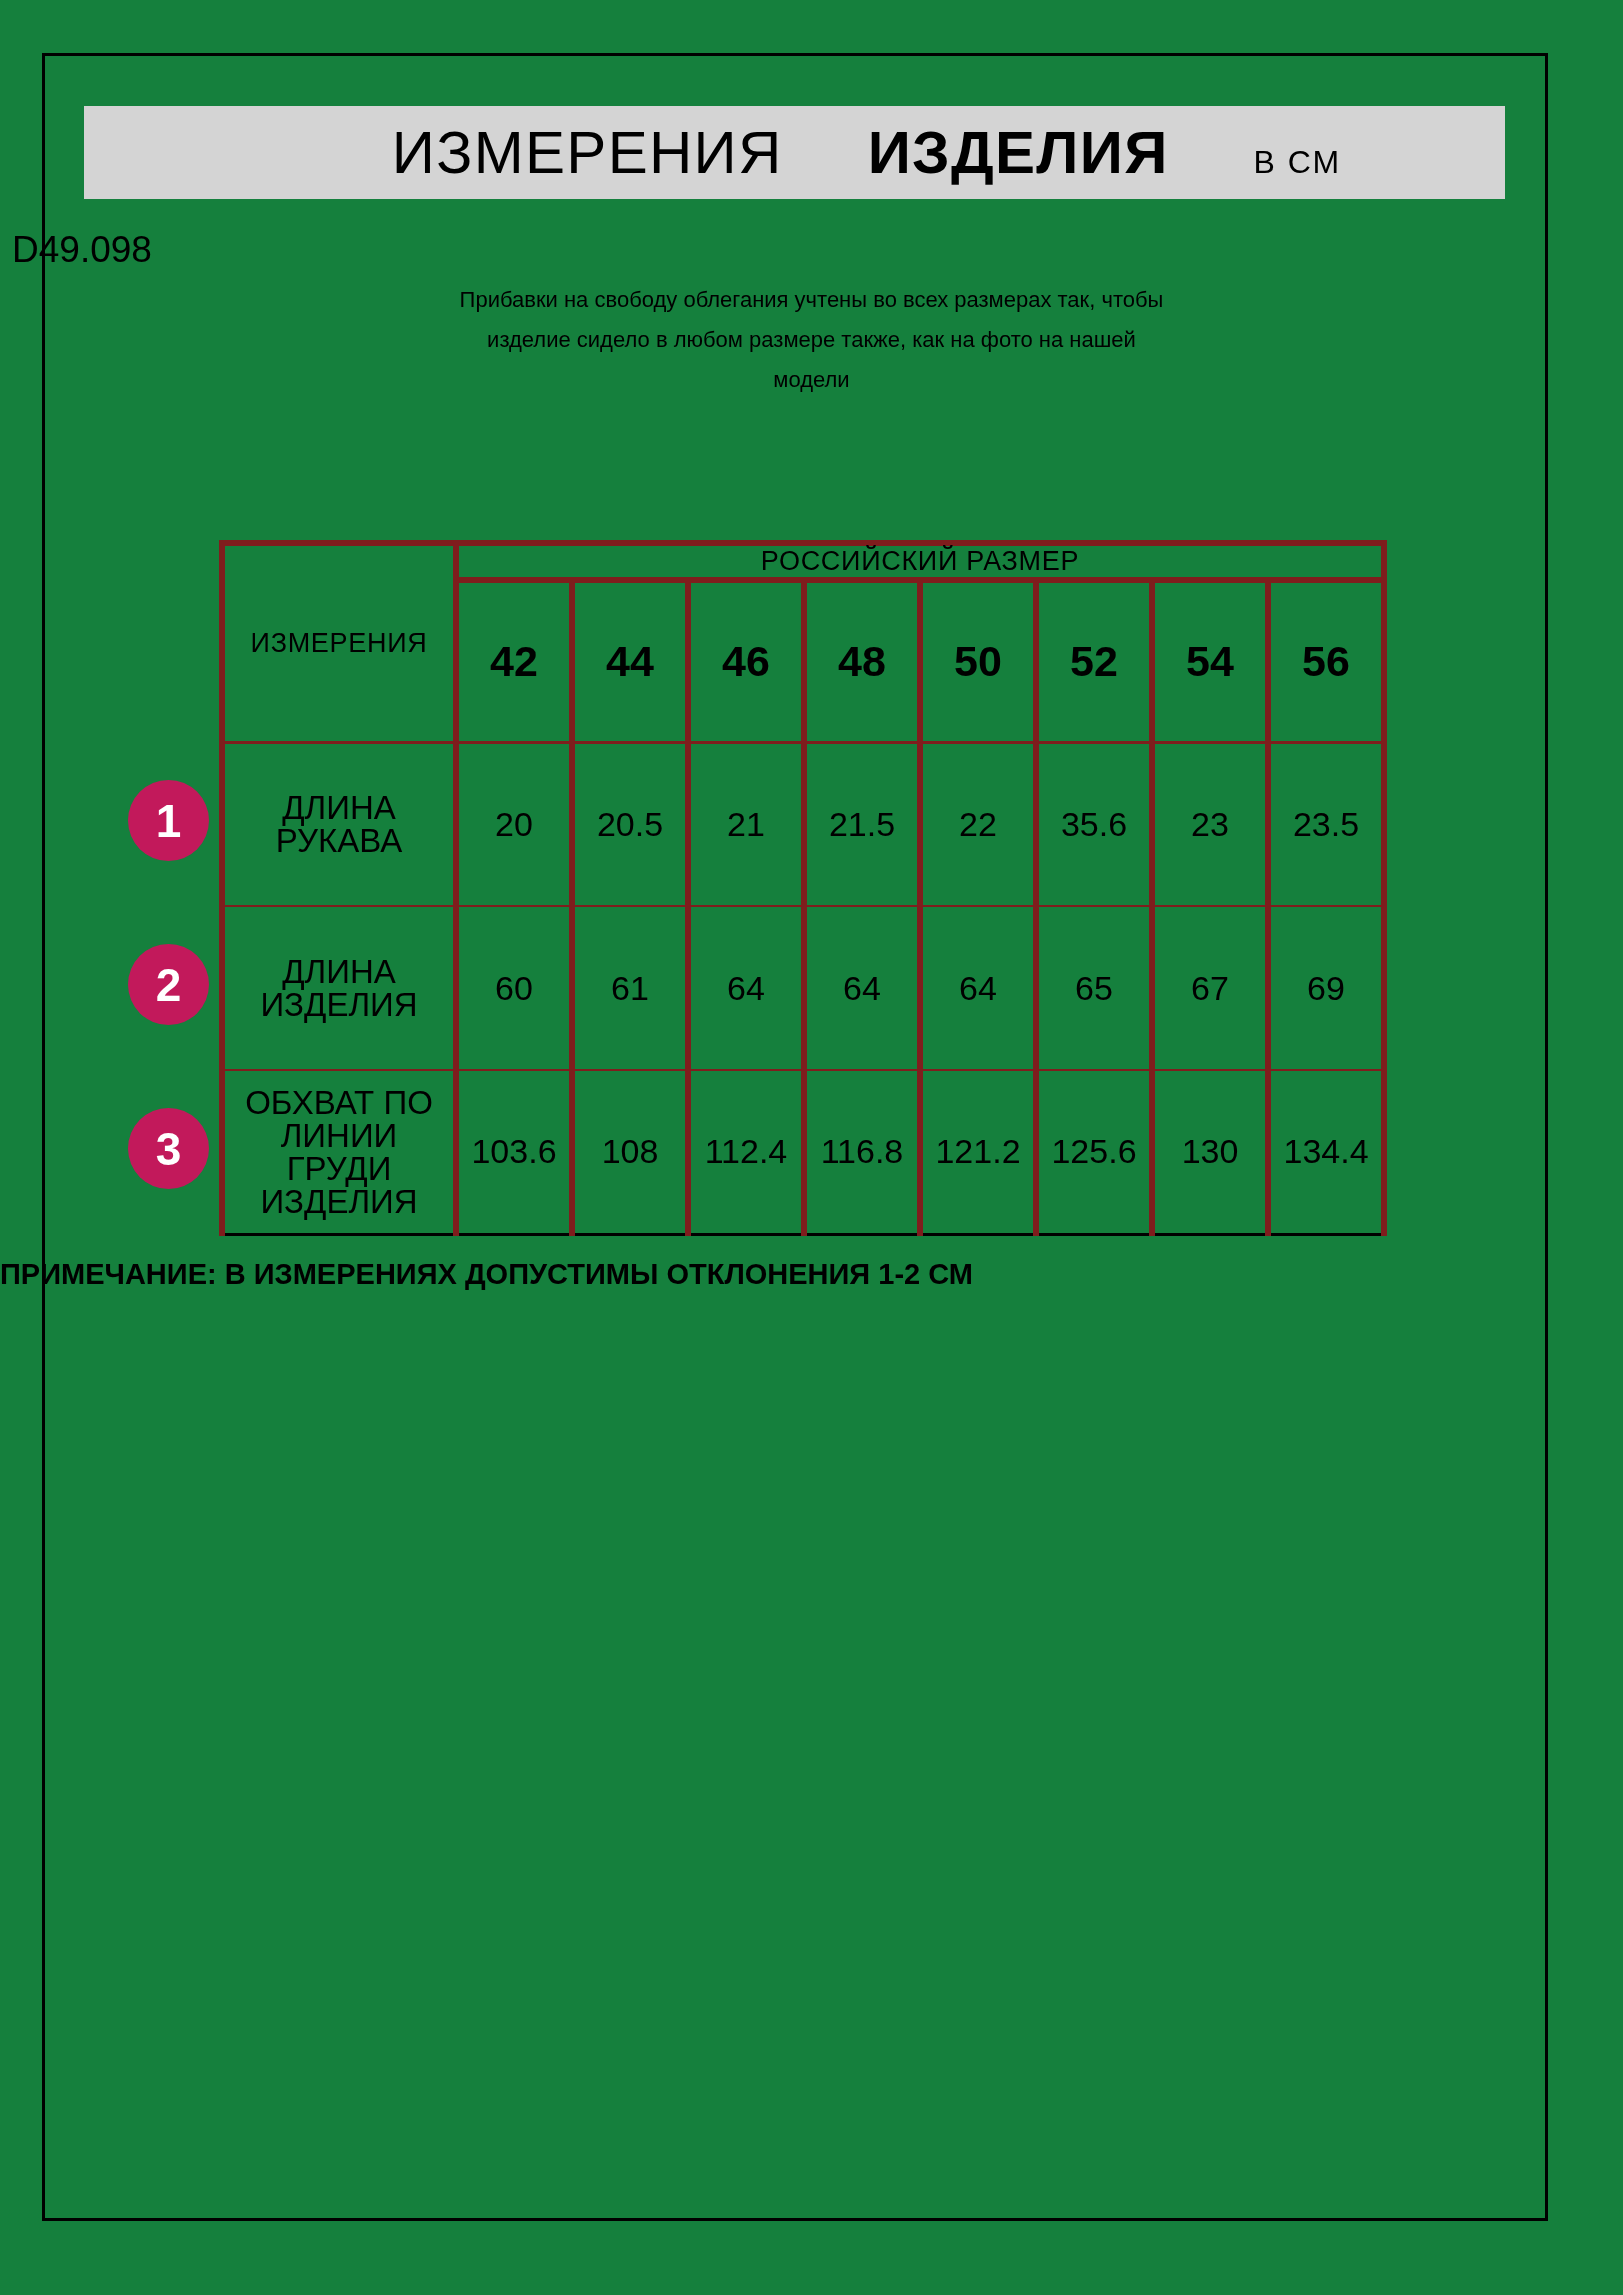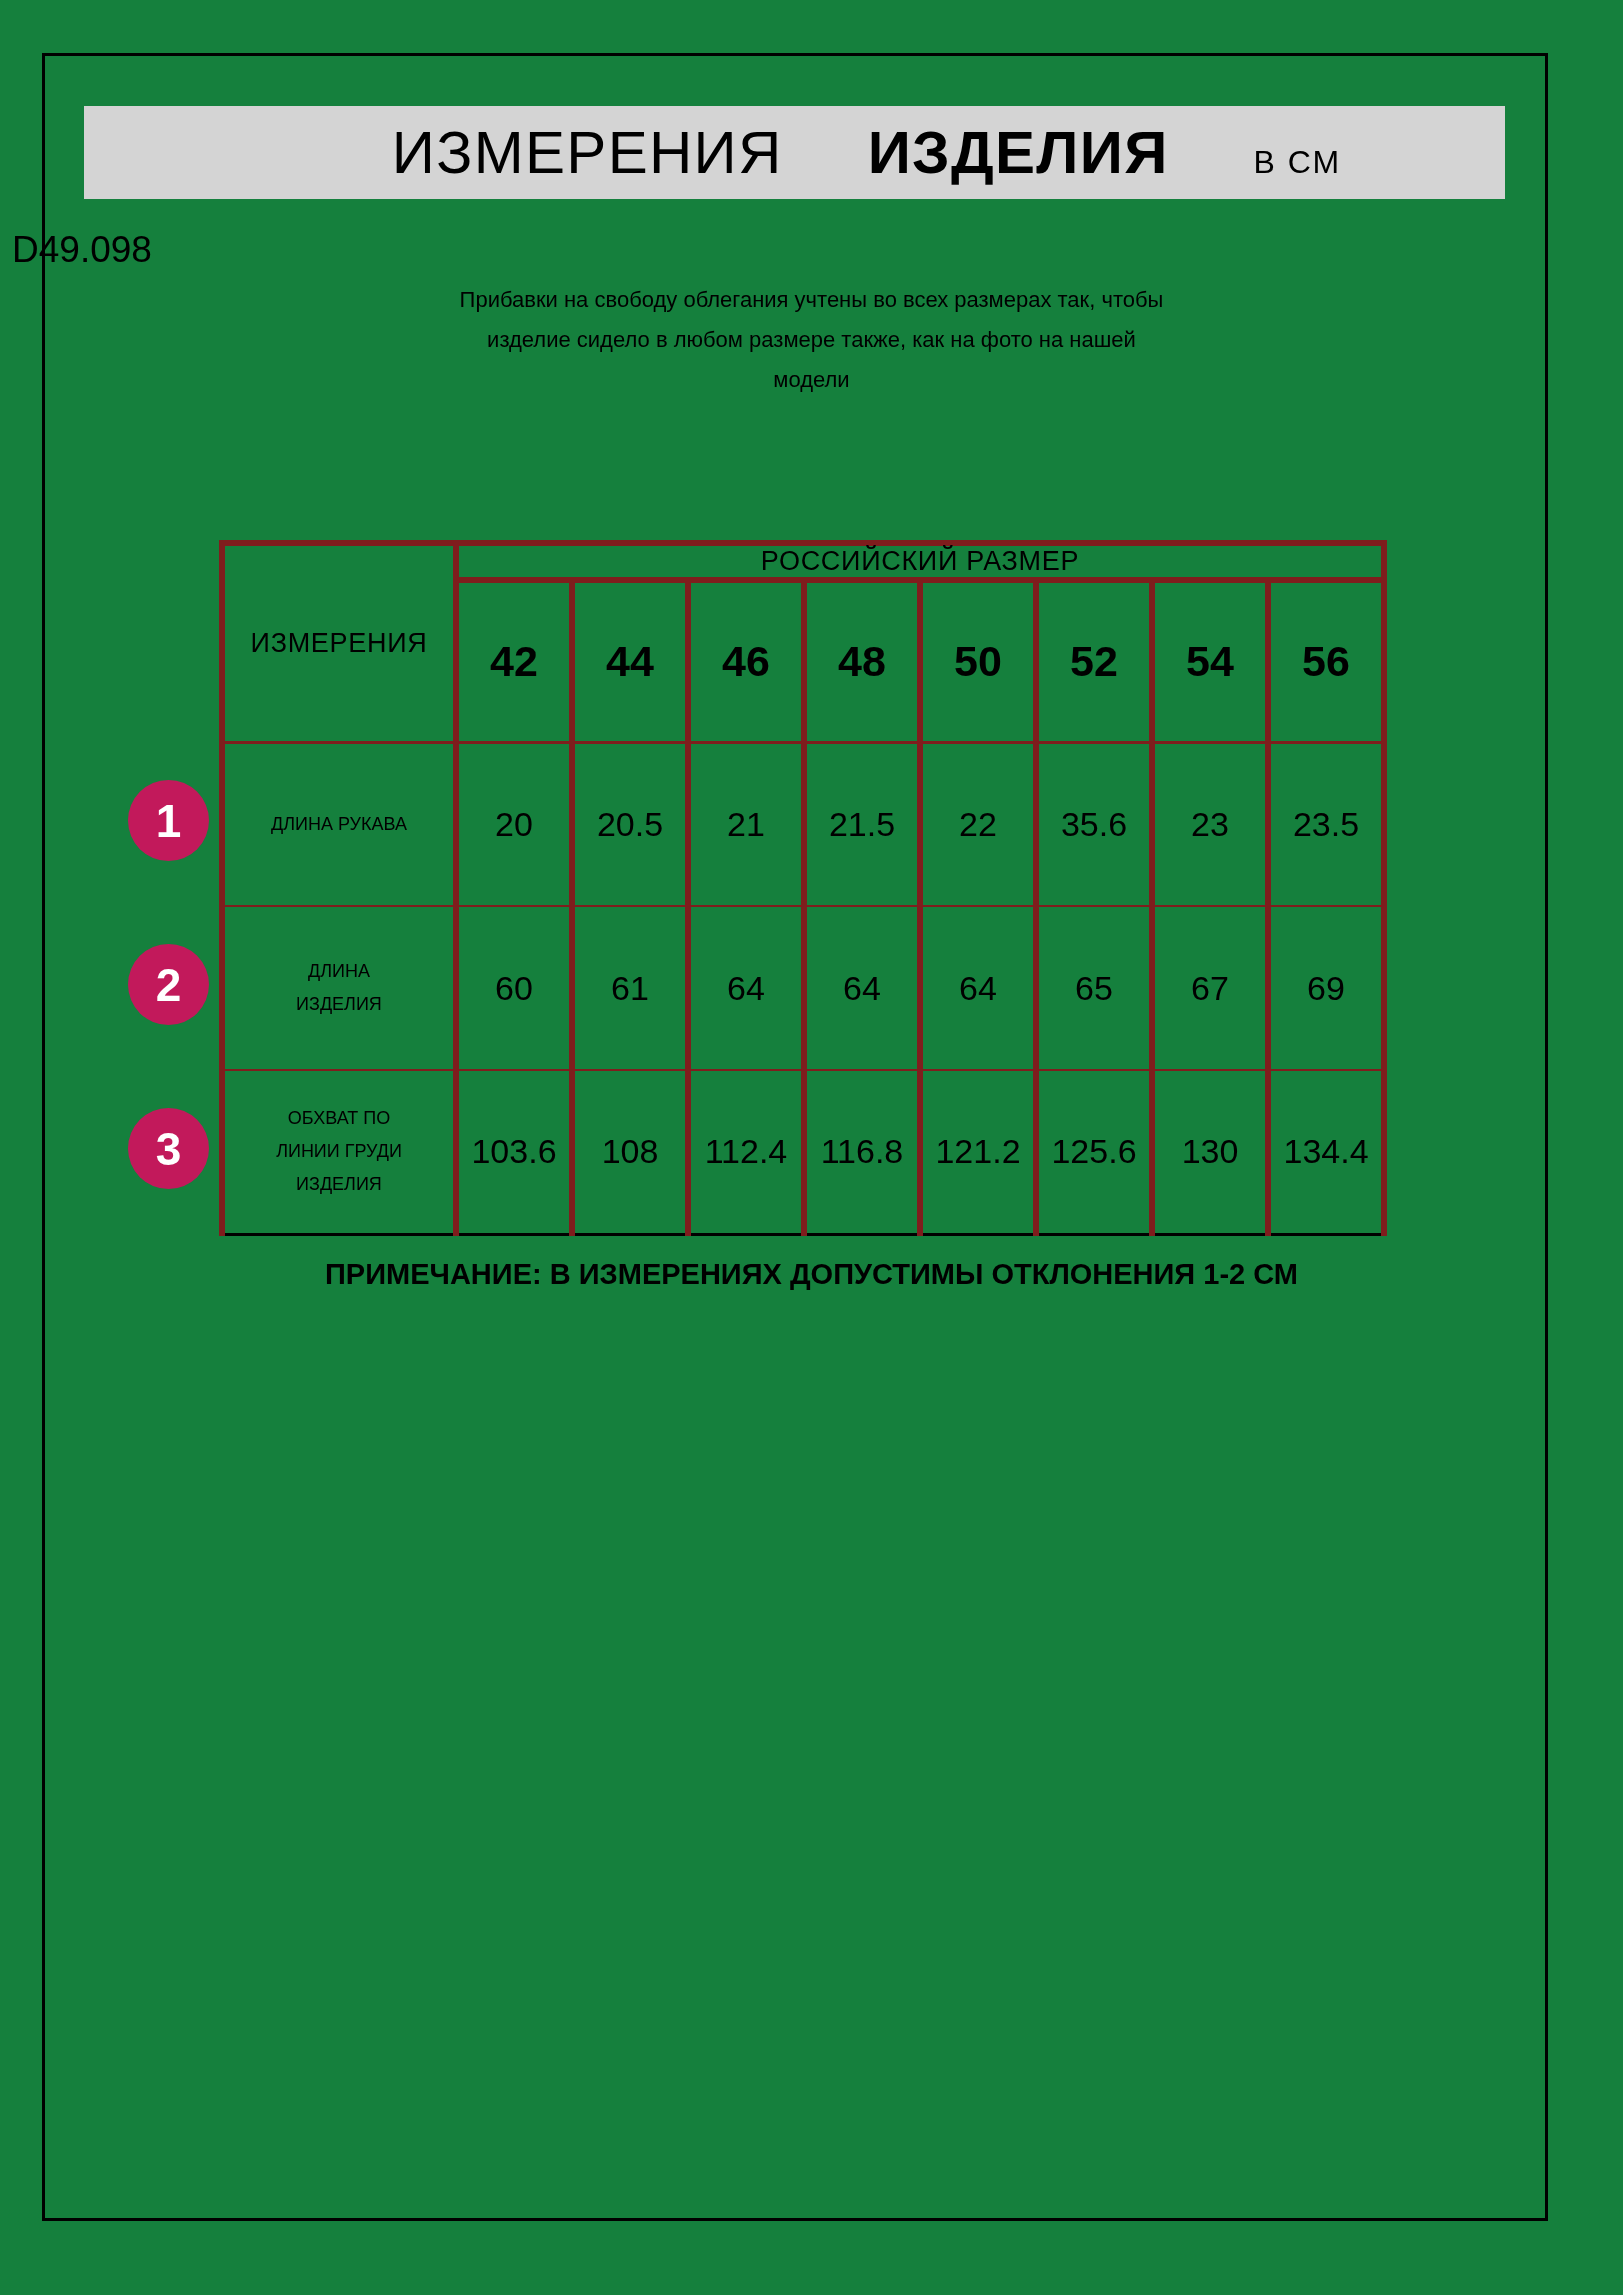--- a/index.html
+++ b/index.html
@@ -94,21 +94,21 @@
     font-size: 27px;
     letter-spacing: 0.7px;
     border-bottom-width: 3.9px !important;
   }
   td.size-cell {
     font-size: 43px;
     font-weight: bold;
     border-bottom-width: 3.9px !important;
   }
   td.row-label {
-    font-size: 18px;
+    font-size: 33px;
     line-height: 33px;
     letter-spacing: 0px;
     white-space: pre-line;
   }
   td.val { font-size: 34px; }
   tr.data-row td { border-top-width: 2.6px; border-bottom-width: 2.6px; }
   .badge {
     position: absolute;
     left: 128px;
     width: 81px;
@@ -123,21 +123,20 @@
     justify-content: center;
   }
   .badge-1 { top: 780px; }
   .badge-2 { top: 944px; }
   .badge-3 { top: 1108px; }
   .note {
     position: absolute;
     top: 1258px;
     left: 0;
     width: 100%;
-    text-align: center;
     font-weight: bold;
     font-size: 29px;
   }
 </style>
 </head>
 <body>
 
 <div class="page">
 
   <div class="frame"></div>

